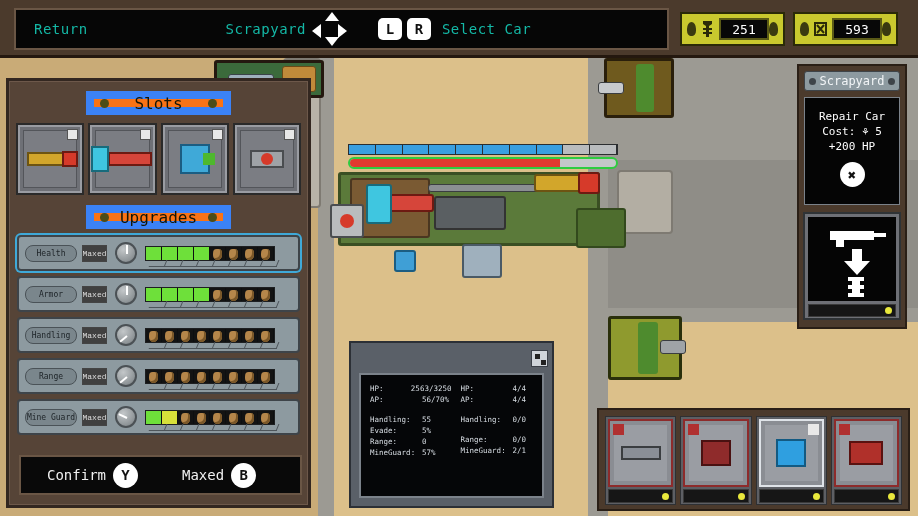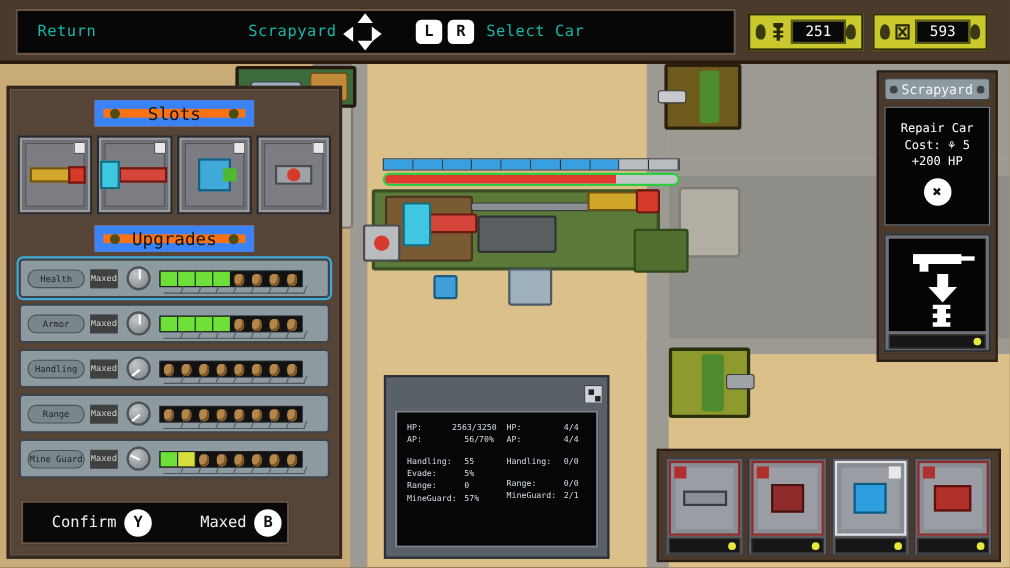--- a/index.html
+++ b/index.html
@@ -131,21 +131,21 @@
   .seg.cost::after {
     content:""; position:absolute; left:3px; top:2px; width:9px;height:11px;
     background:#b5864a; border-radius:40% 40% 45% 45%;
     box-shadow: inset -2px -2px 0 #7a5728;
   }
   .ticks { position:absolute; left:131px; bottom:2px; display:flex; gap:0; }
   .tick { width:16px; height:7px; border-bottom:1px solid #4d555a; border-right:1px solid #4d555a; transform:skewX(-22deg); }
 
   
   #confirm-bar {
-    position:absolute; left:10px; bottom:10px; width:244px; height:40px;
+    position:absolute; left:10px; bottom:10px; width:283px; height:40px;
     background:#090909; border:2px solid #6a5645;
     display:flex; align-items:center;
   }
   .cb-label { color:#f0f0f0; font-size:14px; font-family:"DejaVu Sans Mono", monospace; }
   .cb-key {
     width:25px;height:25px;border-radius:50%;background:#fff;color:#111;
     font-size:14px; font-weight:bold; display:flex;align-items:center;justify-content:center;
     margin-left:7px; font-family:"DejaVu Sans Mono", monospace;
   }
 

